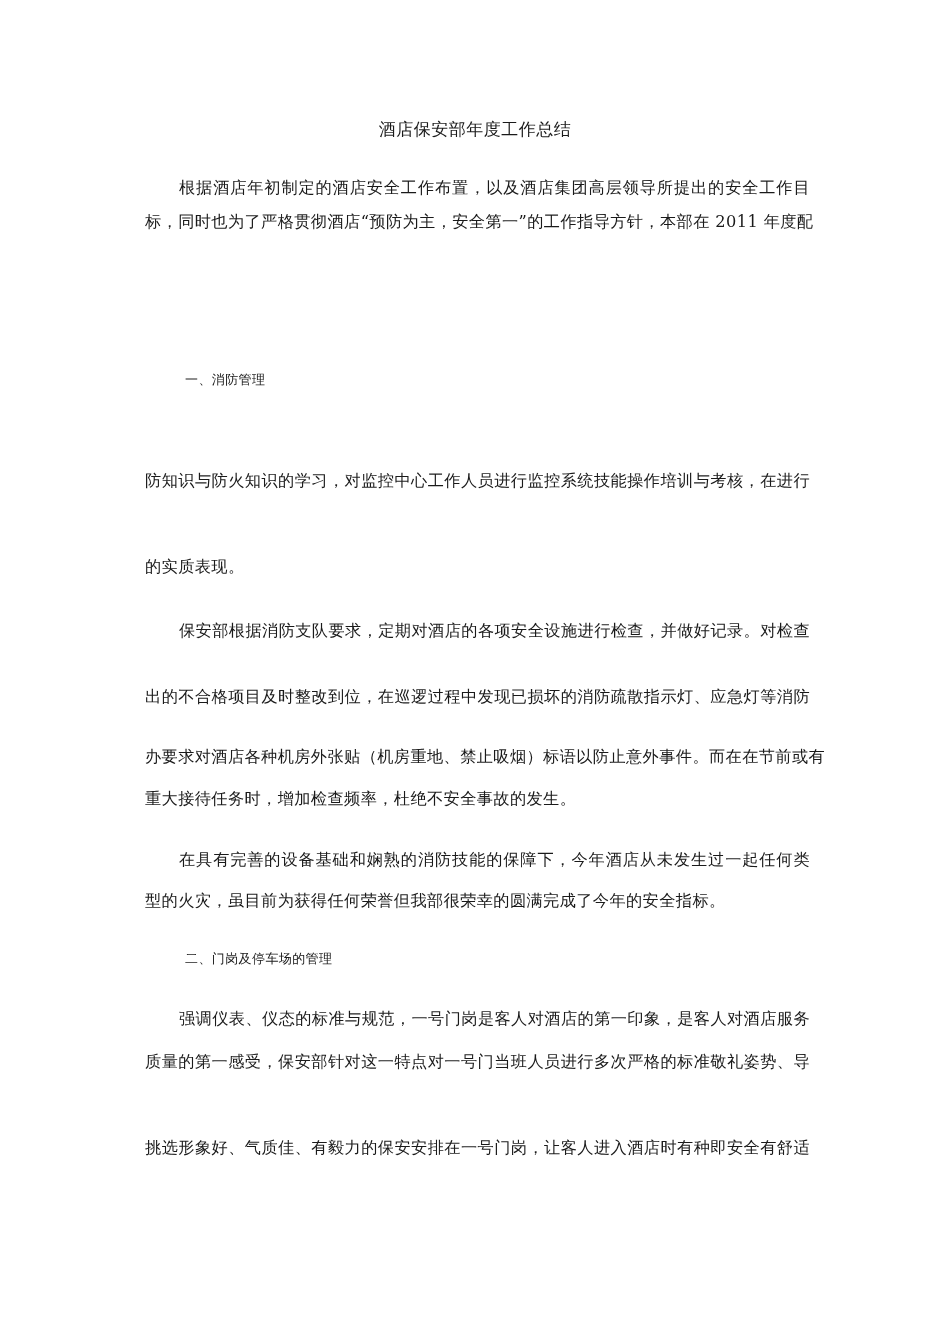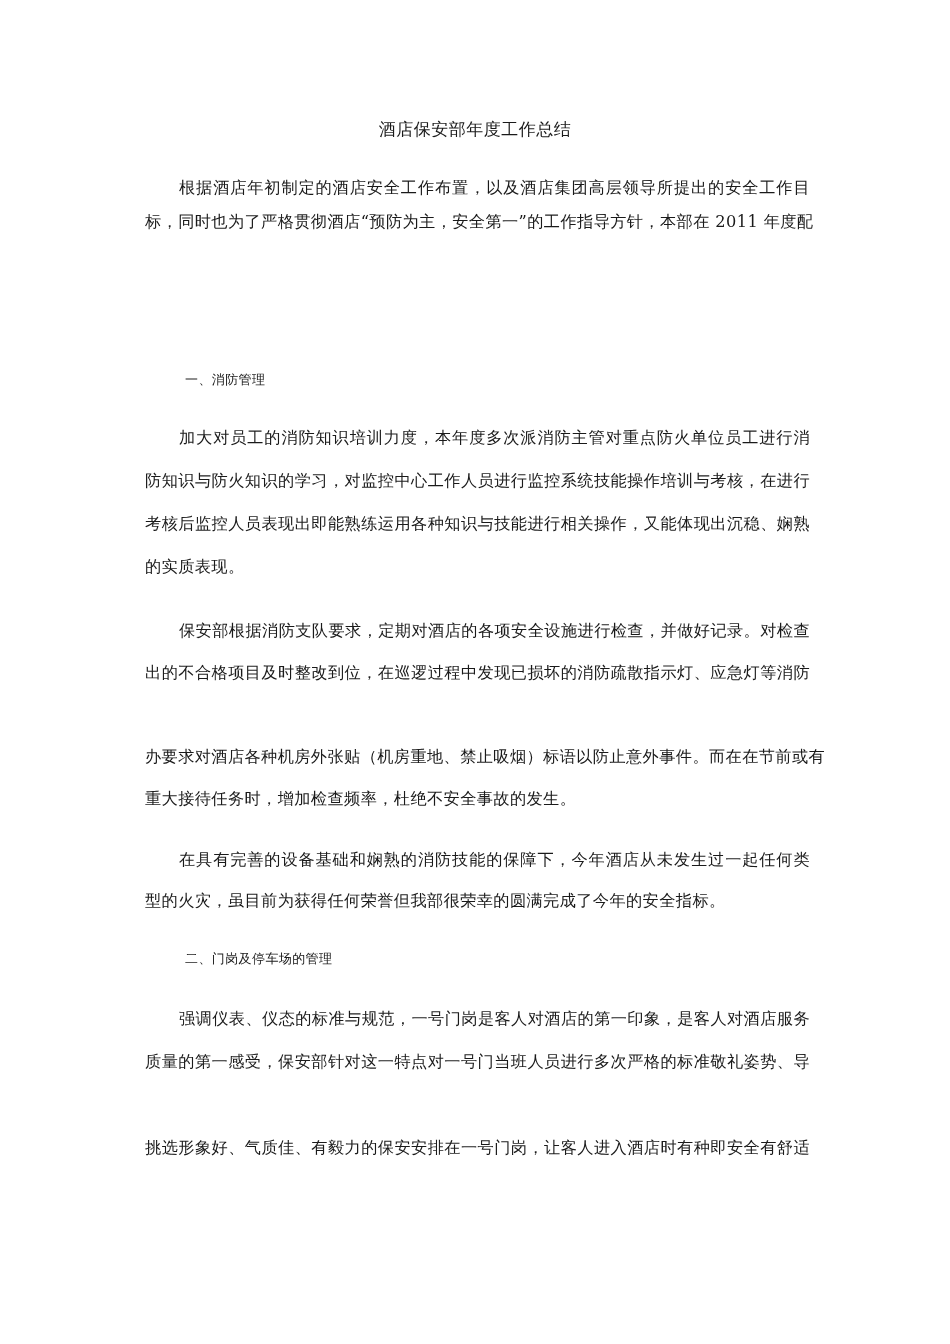--- a/index.html
+++ b/index.html
@@ -18,27 +18,25 @@
 <body>
 
 <div class="page">
   <div class="title">酒店保安部年度工作总结</div>
 
   <div class="line indent" style="top:177px">根据酒店年初制定的酒店安全工作布置，以及酒店集团高层领导所提出的安全工作目</div>
   <div class="line" style="top:211px">标，同时也为了严格贯彻酒店“预防为主，安全第一”的工作指导方针，本部在 2011 年度配</div>
 
   <div class="heading" style="top:369px">一、消防管理</div>
 
-  <div class="line indent" style="top:427px">加大对员工的消防知识培训力度，本年度多次派消防主管对重点防火单位员工进行消</div>
   <div class="line" style="top:470px">防知识与防火知识的学习，对监控中心工作人员进行监控系统技能操作培训与考核，在进行</div>
-  <div class="line" style="top:513px">考核后监控人员表现出即能熟练运用各种知识与技能进行相关操作，又能体现出沉稳、娴熟</div>
   <div class="line indent" style="top:620px">保安部根据消防支队要求，定期对酒店的各项安全设施进行检查，并做好记录。对检查</div>
 
   <div class="line last" style="top:556px">的实质表现。</div>
-  <div class="line" style="top:662px">出的不合格项目及时整改到位，在巡逻过程中发现已损坏的消防疏散指示灯、应急灯等消防</div>
+  <div class="line" style="top:686px">出的不合格项目及时整改到位，在巡逻过程中发现已损坏的消防疏散指示灯、应急灯等消防</div>
   <div class="line" style="top:746px">办要求对酒店各种机房外张贴（机房重地、禁止吸烟）标语以防止意外事件。而在在节前或有</div>
   <div class="line last" style="top:788px">重大接待任务时，增加检查频率，杜绝不安全事故的发生。</div>
 
   <div class="line indent" style="top:849px">在具有完善的设备基础和娴熟的消防技能的保障下，今年酒店从未发生过一起任何类</div>
   <div class="line last" style="top:890px">型的火灾，虽目前为获得任何荣誉但我部很荣幸的圆满完成了今年的安全指标。</div>
 
   <div class="heading" style="top:948px">二、门岗及停车场的管理</div>
 
   <div class="line indent" style="top:1008px">强调仪表、仪态的标准与规范，一号门岗是客人对酒店的第一印象，是客人对酒店服务</div>
   <div class="line" style="top:1051px">质量的第一感受，保安部针对这一特点对一号门当班人员进行多次严格的标准敬礼姿势、导</div>

